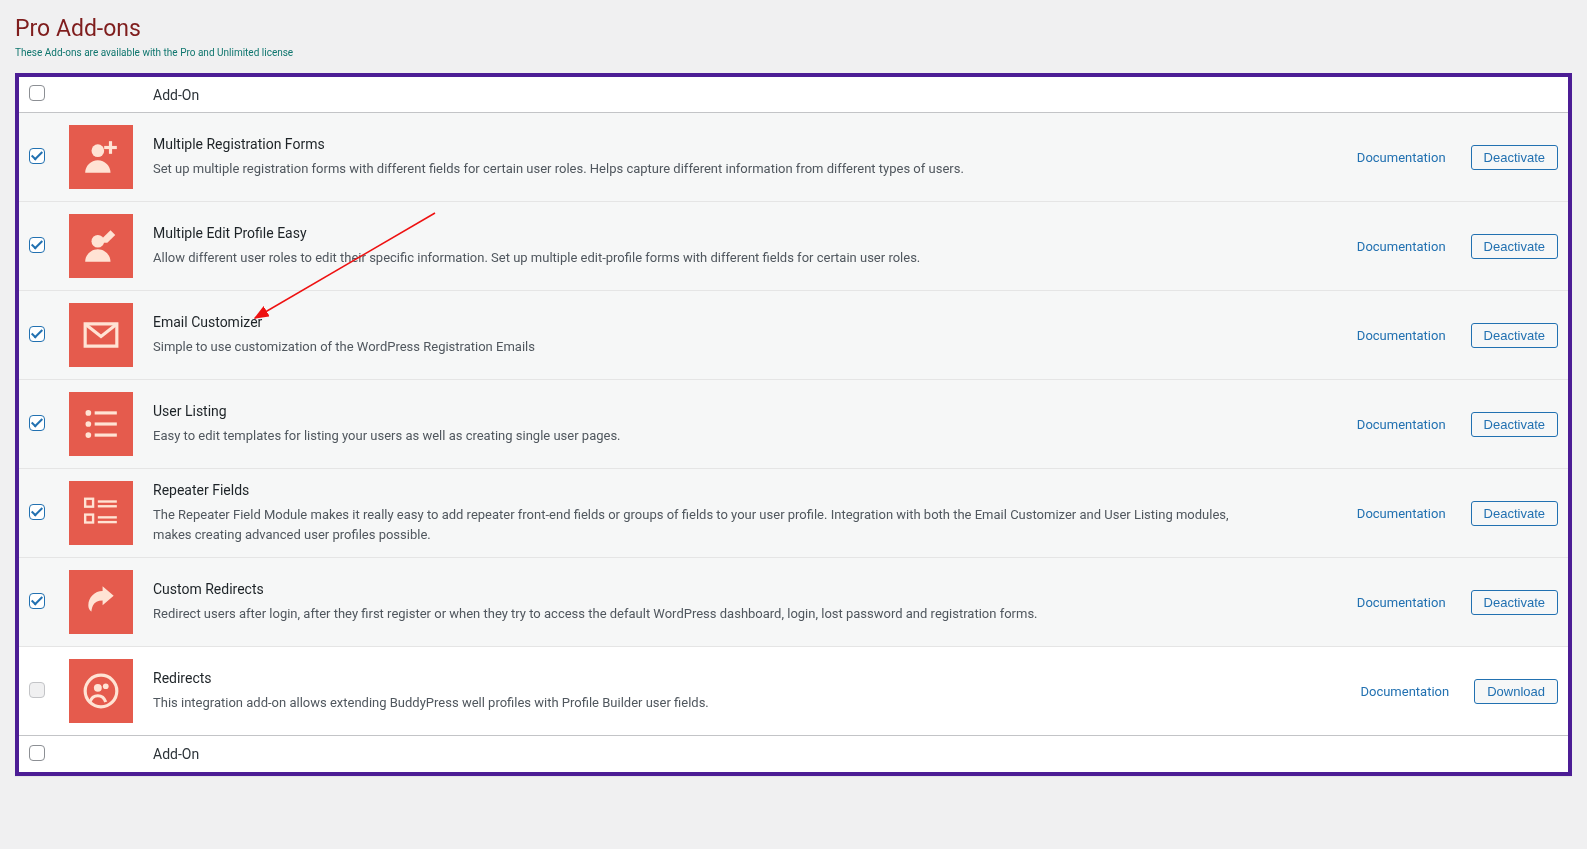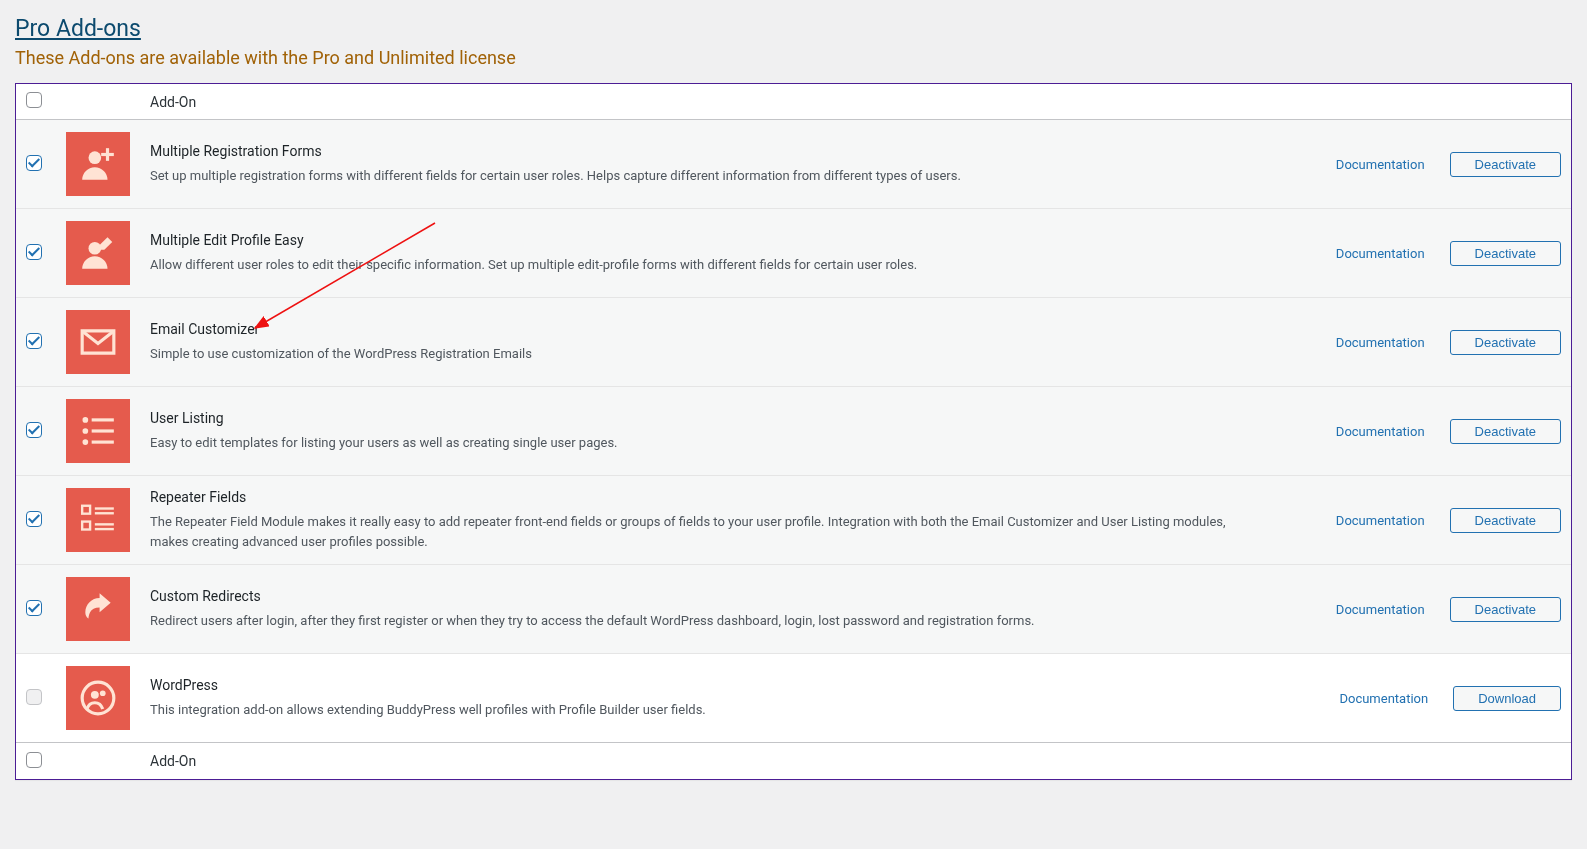--- a/index.html
+++ b/index.html
@@ -8,31 +8,30 @@
     padding: 15px;
     font-family: -apple-system, BlinkMacSystemFont, "Segoe UI", Roboto, Oxygen-Sans, Ubuntu, Cantarell, "Helvetica Neue", sans-serif;
     background: #f0f0f1;
     color: #3c434a;
     font-size: 13px;
   }
   .page-title {
     font-size: 23px;
     font-weight: 400;
     margin: 0 0 4px 0;
-    color: #0c4a6e;
-    text-decoration: underline;
+    color: #7f1d1d;
   }
   .page-description {
     margin: 5px 0 15px 0;
-    color: #a16207;
-    font-size: 18px;
+    color: #0f766e;
+    font-size: 10px;
   }
   .addons-table {
     width: 100%;
-    border: 1px solid #4c1d95;
+    border: 4px solid #4c1d95;
     border-spacing: 0;
     background: #fff;
     box-shadow: 0 1px 1px rgba(0,0,0,0.04);
   }
   .addons-table thead th,
   .addons-table tfoot th {
     background: #fff;
     border-bottom: 1px solid #c3c4c7;
     text-align: left;
     font-weight: 400;
@@ -72,21 +71,21 @@
   }
   .addon-desc { color: #50575e; font-size: 13px; line-height: 1.5; margin-top: 7px; }
   .doc-link {
     color: #2271b1; text-decoration: none; font-size: 13px;
     display: inline-block;
   }
   .action-btn {
     background: #f6f7f7;
     border: 1px solid #2271b1;
     color: #2271b1;
-    padding: 4px 24px;
+    padding: 4px 12px;
     font-size: 13px;
     border-radius: 3px;
     cursor: pointer;
     min-width: 80px;
   }
   .actions-col { text-align: right; white-space: nowrap; width: 300px; }
   .actions-col .doc-link { margin-right: 25px; padding-left: 48px; }
   input[type="checkbox"] {
     width: 16px; height: 16px;
     border: 1px solid #8c8f94;
@@ -253,21 +252,21 @@
             <div class="addon-icon">
               <svg viewBox="0 0 24 24">
                 <circle cx="12" cy="12" r="10" fill="none" stroke="#ffe3d4" stroke-width="2"></circle>
                 <circle cx="10" cy="10" r="2.5"></circle>
                 <circle cx="15" cy="9" r="1.8"></circle>
                 <path d="M5 19c1-3 3-4 5-4s4 1 5 4" fill="none" stroke="#ffe3d4" stroke-width="2"></path>
               </svg>
             </div>
           </td>
           <td>
-            <div class="addon-title">WordPress</div>
+            <div class="addon-title">Redirects</div>
             <div class="addon-desc">This integration add-on allows extending BuddyPress well profiles with Profile Builder user fields.</div>
           </td>
           <td class="actions-col"><a href="#" class="doc-link">Documentation</a><button class="action-btn">Download</button></td>
         </tr>
       </tbody>
   <tfoot>
     <tr>
       <th class="check-column">
         <input type="checkbox" style="">
       </th>

